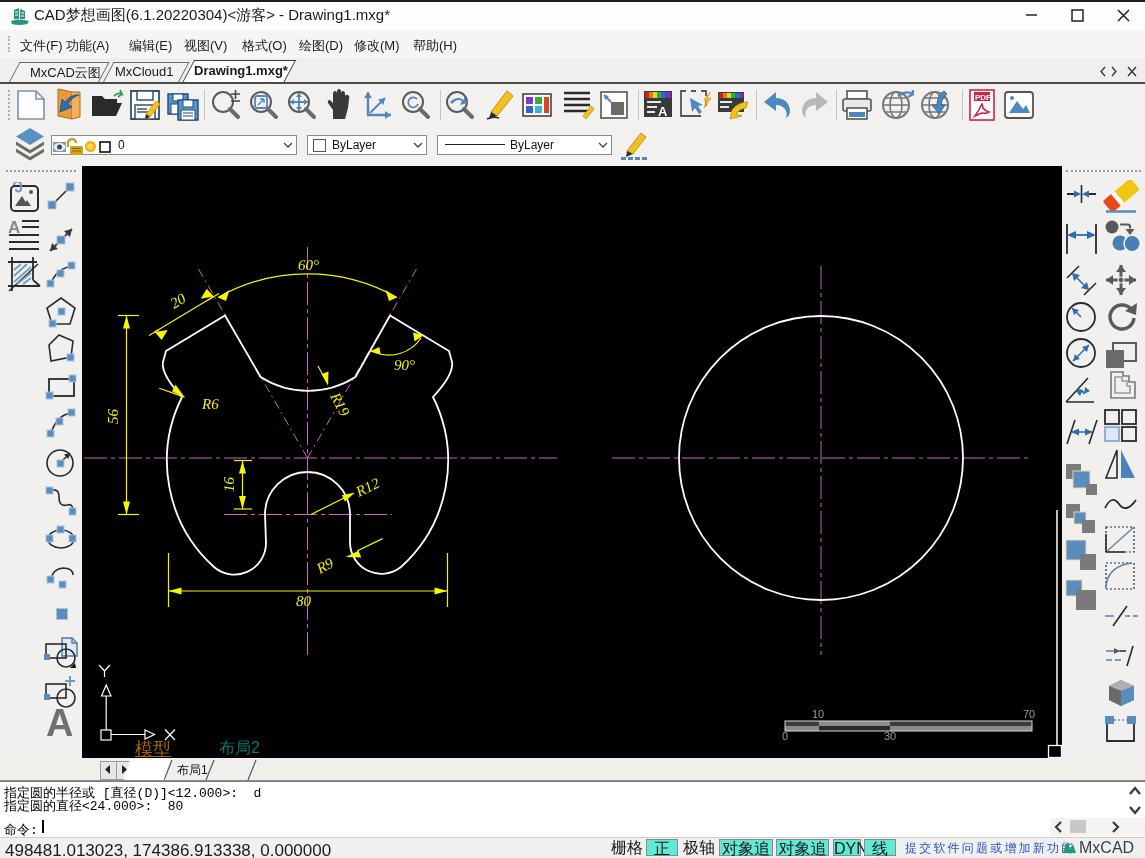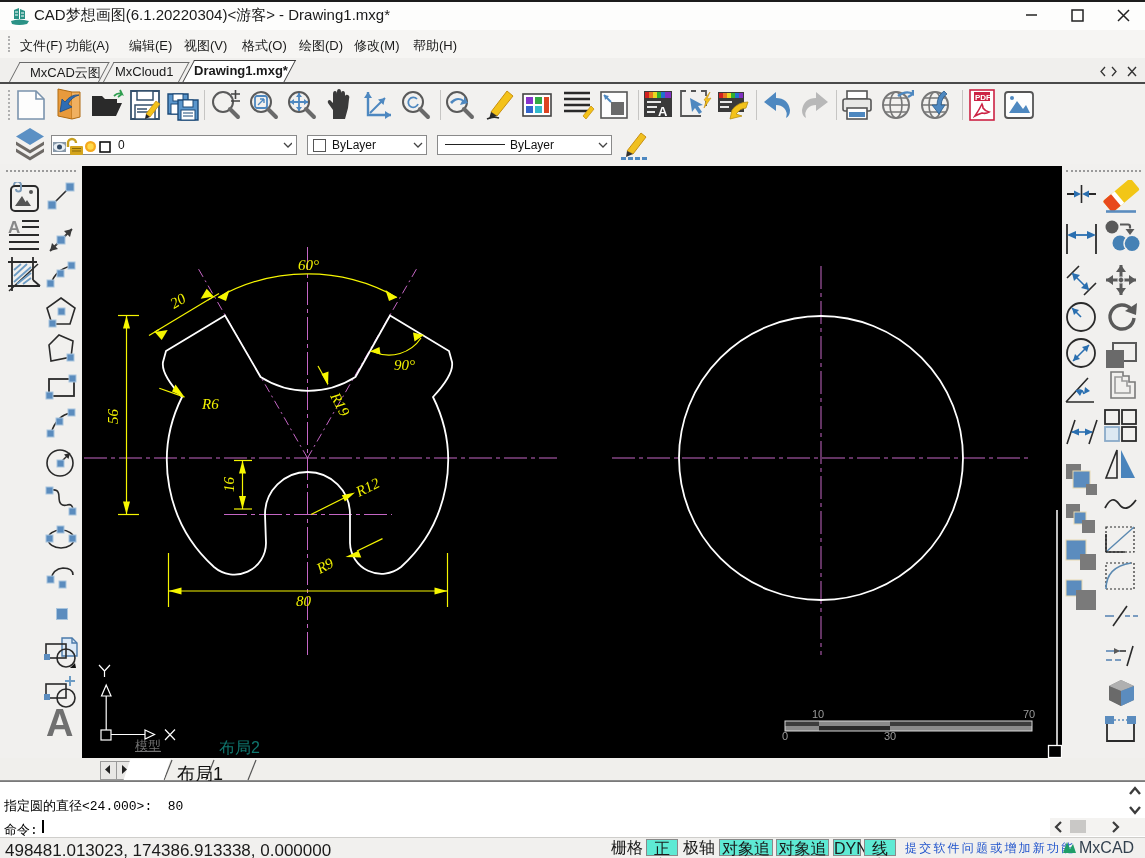--- a/index.html
+++ b/index.html
@@ -667,25 +667,26 @@
     <path d="M10 4 L5 8.5 L10 13 Z" fill="#222"></path>
     <path d="M22 4 L27 8.5 L22 13 Z" fill="#222"></path>
   </svg>
   <svg class="abs" style="left:132px;top:759px" width="140" height="22" viewBox="0 0 140 22">
     <path d="M2 1 L10 21" stroke="#555" stroke-width="1.2" fill="none"></path>
     <path d="M40 1 L32 21" stroke="#555" stroke-width="1.2" fill="none"></path>
     <path d="M82 1 L74 21" stroke="#555" stroke-width="1.2" fill="none"></path>
     <path d="M124 1 L116 21" stroke="#555" stroke-width="1.2" fill="none"></path>
   </svg>
   <div class="abs" style="left:127px;top:759px;width:40px;height:21px;background:#fff;transform:skewX(-18deg)"></div>
-  <div class="abs" style="left:135px;top:737px;font-size:13px;color:#737373;text-decoration:underline">模型</div>
-  <div class="abs" style="left:177px;top:762px;font-size:18px;color:#111">布局1</div>
+  <div class="abs" style="left:135px;top:737px;font-size:18px;color:#a16207;text-decoration:underline">模型</div>
+  <div class="abs" style="left:177px;top:762px;font-size:12px;color:#111">布局1</div>
   <div class="abs" style="left:219px;top:738px;font-size:16px;color:#0f766e">布局2</div>
 
   <div id="cmdarea" class="abs"></div>
+  <div class="cmdline abs" style="top:784px">指定圆的半径或 [直径(D)]&lt;12.000&gt;:  d</div>
   <div class="cmdline abs" style="top:797px">指定圆的直径&lt;24.000&gt;:  80</div>
   <div class="cmdline abs" style="top:821px">命令: </div>
   <div class="abs" style="left:42px;top:820px;width:2px;height:13px;background:#000"></div>
   <svg class="abs" style="left:1127px;top:785px" width="16" height="32" viewBox="0 0 16 32">
     <path d="M3 9 L8 3 L13 9" fill="none" stroke="#3c3c3c" stroke-width="2.4"></path>
     <path d="M3 22 L8 28 L13 22" fill="none" stroke="#3c3c3c" stroke-width="2.4"></path>
   </svg>
   <div class="abs" style="left:1050px;top:818px;width:95px;height:18px;background:#f4f3f1"></div>
   <svg class="abs" style="left:1052px;top:820px" width="70" height="14" viewBox="0 0 70 14">
     <path d="M9 2 L4 7 L9 12" fill="none" stroke="#3c3c3c" stroke-width="2.2"></path>

